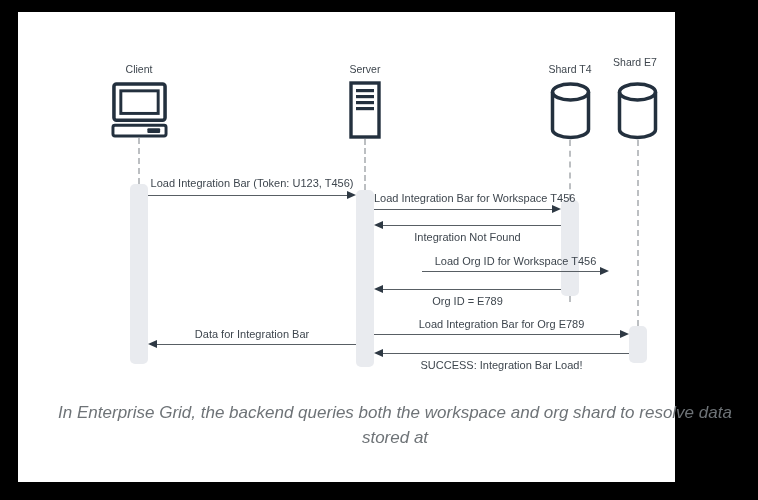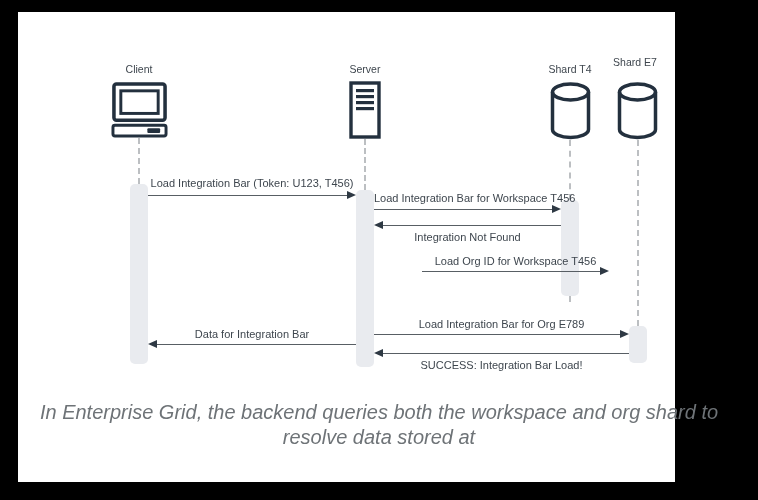--- a/index.html
+++ b/index.html
@@ -30,22 +30,22 @@
   .msg .lbl {
     position:absolute; left:0; right:0; text-align:center;
     font-size:11px; color:#3e464e; white-space:nowrap;
   }
   .msg .ln { position:absolute; height:1px; background:#585e64; }
   .msg .head { position:absolute; width:0; height:0;
     border-top:4.5px solid transparent; border-bottom:4.5px solid transparent; }
   .msg .head.right { border-left:9px solid #2e3944; right:0; }
   .msg .head.left  { border-right:9px solid #2e3944; left:0; }
   .caption {
-    position:absolute; left:0; width:722px; top:388px;
-    text-align:center; font-style:italic; font-size:20px; line-height:25px;
+    position:absolute; left:16px; width:722px; top:388px;
+    text-align:center; font-style:italic; font-size:17px; line-height:25px;
     color:#6e7377;
   }
   svg { display:block; }
 </style>
 </head>
 <body>
 
 <div class="canvas">
 
   <div class="actor-label" style="left:121px; top:51px;">Client</div>
@@ -114,20 +114,25 @@
     <div class="head left" style="top:-4px;"></div>
     <div class="lbl" style="top:6px;">Integration Not Found</div>
   </div>
 
   <div class="msg" style="left:356px; top:243px; width:187px; height:24px;margin-left:48px;">
     <div class="lbl" style="top:0;">Load Org ID for Workspace T456</div>
     <div class="ln" style="left:0; right:8px; top:16px;"></div>
     <div class="head right" style="top:12px;"></div>
   </div>
 
+  <div class="msg" style="left:356px; top:277px; width:187px; height:24px;">
+    <div class="ln" style="left:8px; right:0; top:0;"></div>
+    <div class="head left" style="top:-4px;"></div>
+    <div class="lbl" style="top:6px;">Org ID = E789</div>
+  </div>
 
   <div class="msg" style="left:356px; top:306px; width:255px; height:24px;">
     <div class="lbl" style="top:0;">Load Integration Bar for Org E789</div>
     <div class="ln" style="left:0; right:8px; top:16px;"></div>
     <div class="head right" style="top:12px;"></div>
   </div>
 
   <div class="msg" style="left:356px; top:341px; width:255px; height:24px;">
     <div class="ln" style="left:8px; right:0; top:0;"></div>
     <div class="head left" style="top:-4px;"></div>

